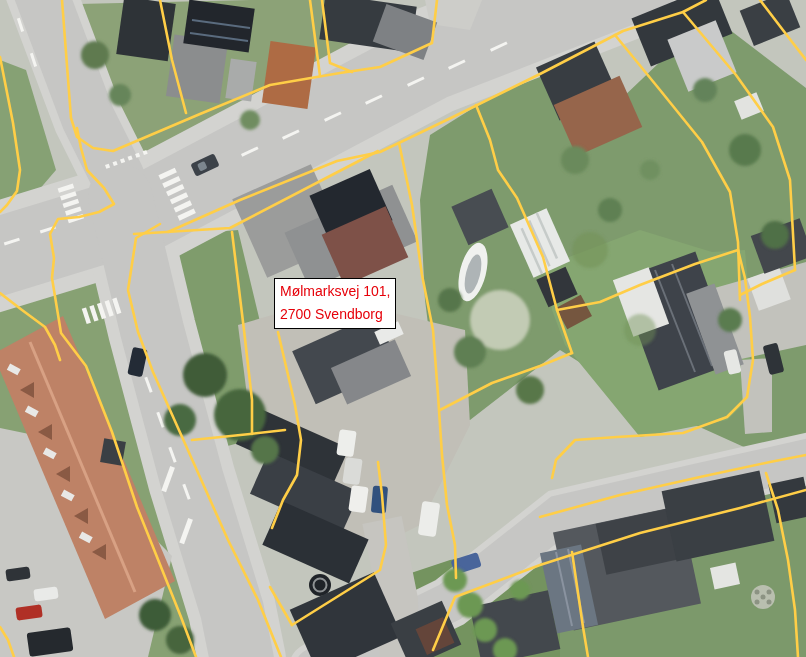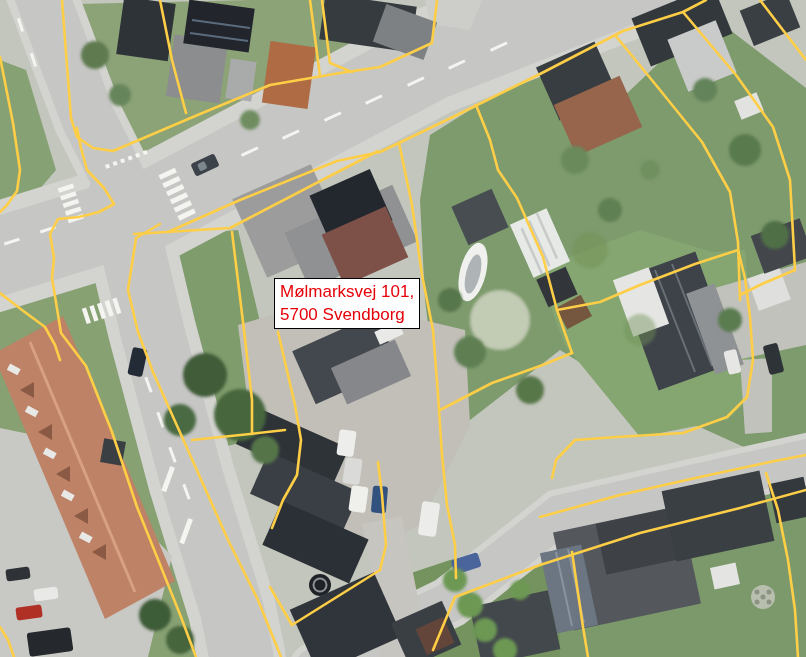--- a/index.html
+++ b/index.html
@@ -20,21 +20,21 @@
   .stage svg{position:absolute;left:0;top:0;}
   .cad{fill:none;stroke:var(--c-parcel_line);stroke-width:2.6;stroke-linejoin:round;stroke-linecap:round;}
   .road-walk{fill:none;stroke:var(--c-sidewalk);stroke-linecap:round;}
   .road-asphalt{fill:none;stroke:var(--c-road);stroke-linecap:round;}
   .mark{fill:var(--c-marking_white);}
   .addr-label{
     position:absolute;left:274px;top:278px;
     background:var(--c-label_bg);
     border:1.5px solid var(--c-label_border);
     color:var(--c-label_text);
-    font-size:17px;line-height:23px;
+    font-size:14px;line-height:23px;
     padding:1px 5px 2px 5px;white-space:nowrap;
   }
 </style>
 </head>
 <body>
 
 <div class="stage">
 <svg width="806" height="657" viewBox="0 0 806 657">
   <defs>
     <filter id="soft" x="-50%" y="-50%" width="200%" height="200%">
@@ -291,15 +291,15 @@
     <polyline class="cad" points="433,650 455,597 540,565 640,533 740,508 806,490"></polyline>
     <polyline class="cad" points="540,517 620,495 700,477 770,462 806,455"></polyline>
     <polyline class="cad" points="766,473 778,510 788,560 795,610 798,657"></polyline>
     <polyline class="cad" points="572,552 583,627 588,657"></polyline>
     <polyline class="cad" points="0,627 8,640 14,657"></polyline>
   </g>
 </svg>
 
   <div class="addr-label">
     <div>Mølmarksvej 101,</div>
-    <div>5700 Svendborg</div>
+    <div>2700 Svendborg</div>
   </div>
 </div>
 
 </body></html>

